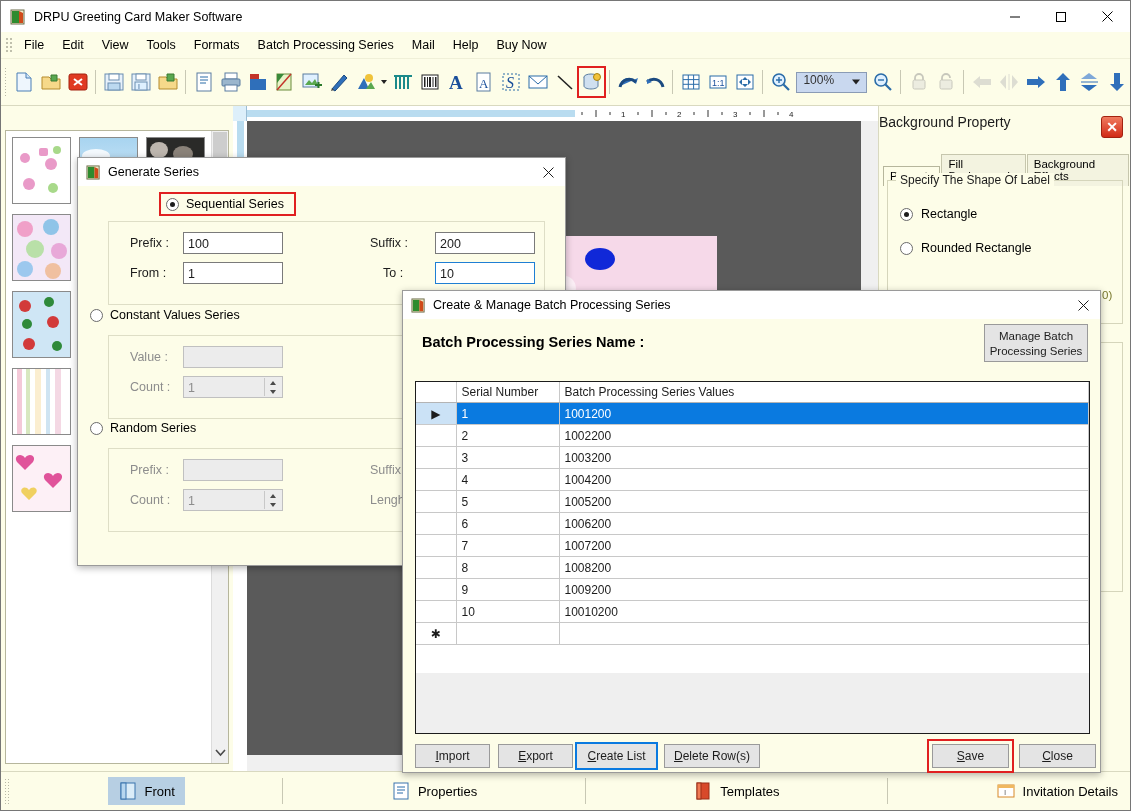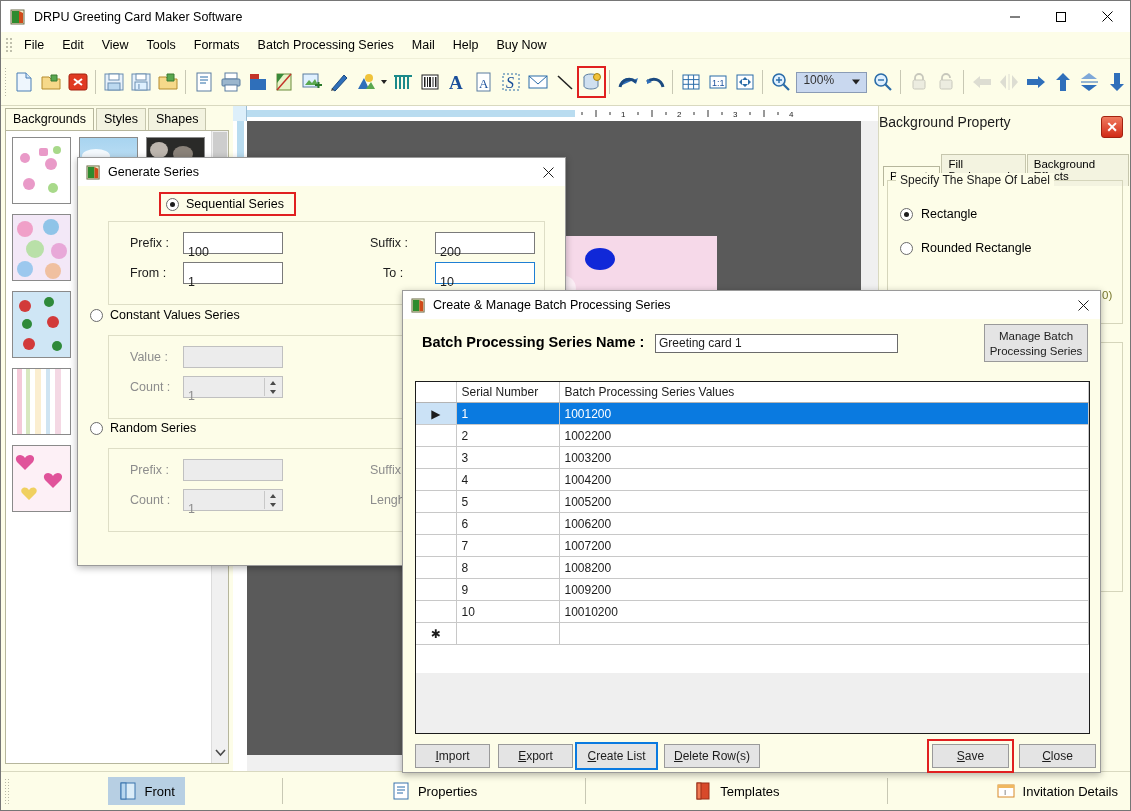--- a/index.html
+++ b/index.html
@@ -239,21 +239,21 @@
 
   
   #gen-series { left: 76px; top: 136px; width: 489px; height: 409px; }
   .gs-radio-row { position: absolute; display: flex; align-items: center; gap: 7px; font-size: 12.5px; }
   .gs-radio-row.hl { outline: 2px solid #e02020; padding: 3px 10px 3px 5px; left: 83px; }
   .gs-box { position: absolute; border: 1px solid #dedec6; }
   .gs-label { position: absolute; font-size: 12.5px; color: #1c1c1c; }
   .gs-label.dim { color: #8d8d8d; }
   .gs-input {
     position: absolute; height: 22px; background: #ffffff; border: 1px solid #7a7a7a;
-    font-size: 12.5px; color: #1c1c1c; padding: 10px 4px; line-height: 18px;
+    font-size: 12.5px; color: #1c1c1c; padding: 2px 4px; line-height: 18px;
   }
   .gs-input.focus { border: 1px solid #1f7fd4; }
   .gs-input.dis { background: #ececec; border: 1px solid #c0c0c0; color: #8d8d8d; }
   .spin {
     position: absolute; right: 1px; top: 1px; width: 17px; height: 18px;
     border-left: 1px solid #c8c8c8; display: flex; flex-direction: column;
   }
   .spin i { flex: 1; display: block; position: relative; }
   .spin i::after {
     content: ""; position: absolute; left: 50%; top: 50%; transform: translate(-50%,-50%);
@@ -606,25 +606,20 @@
         </svg>
     </div>
     <div class="tb-btn">
       <svg width="22" height="22" viewBox="0 0 22 22">
           <path d="M11 20 L18 13 L14 13 L14 2 L8 2 L8 13 L4 13 Z" fill="#2f6fba"></path>
         </svg>
     </div>
   </div>
 
   <div class="leftpanel">
-    <div class="lp-tabs">
-      <div class="lp-tab active">Backgrounds</div>
-      <div class="lp-tab">Styles</div>
-      <div class="lp-tab">Shapes</div>
-    </div>
     <div class="lp-body">
       <div class="thumbs">
         <div class="thumb" style="background:#fff">
           <svg width="57" height="65">
               <g fill="#e99ac8">
                 <circle cx="12" cy="20" r="5"></circle>
                 <circle cx="38" cy="26" r="6"></circle>
                 <circle cx="16" cy="46" r="6"></circle>
                 <rect x="26" y="10" width="9" height="8" rx="2"></rect>
               </g>
@@ -985,21 +980,20 @@
       <span>Create &amp; Manage Batch Processing Series</span>
       <span class="dlg-x">
         <svg width="13" height="13" viewBox="0 0 13 13">
             <line x1="1.5" y1="1.5" x2="11.5" y2="11.5" stroke="#1c1c1c"></line>
             <line x1="11.5" y1="1.5" x2="1.5" y2="11.5" stroke="#1c1c1c"></line>
           </svg>
       </span>
     </div>
 
     <div class="bd-name-label">Batch Processing Series Name :</div>
-    <div class="bd-name-input"><span>Greeting card 1</span></div>
     <div class="bd-manage">Manage  Batch Processing Series</div>
 
     <div class="bd-grid">
       <table>
         <thead>
           <tr>
             <th class="rowhdr"></th>
             <th class="colser">Serial Number</th>
             <th>Batch Processing Series Values</th>
           </tr>

